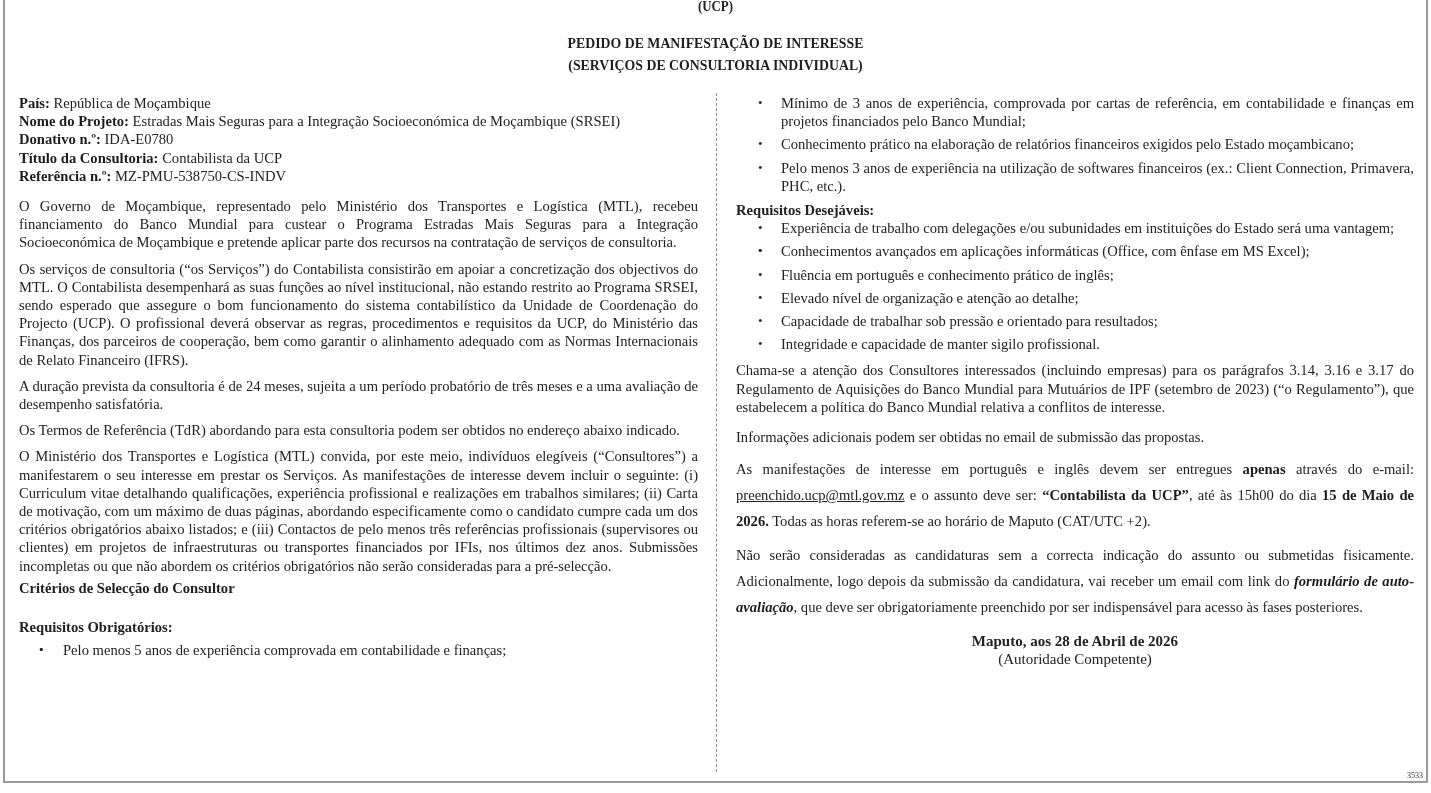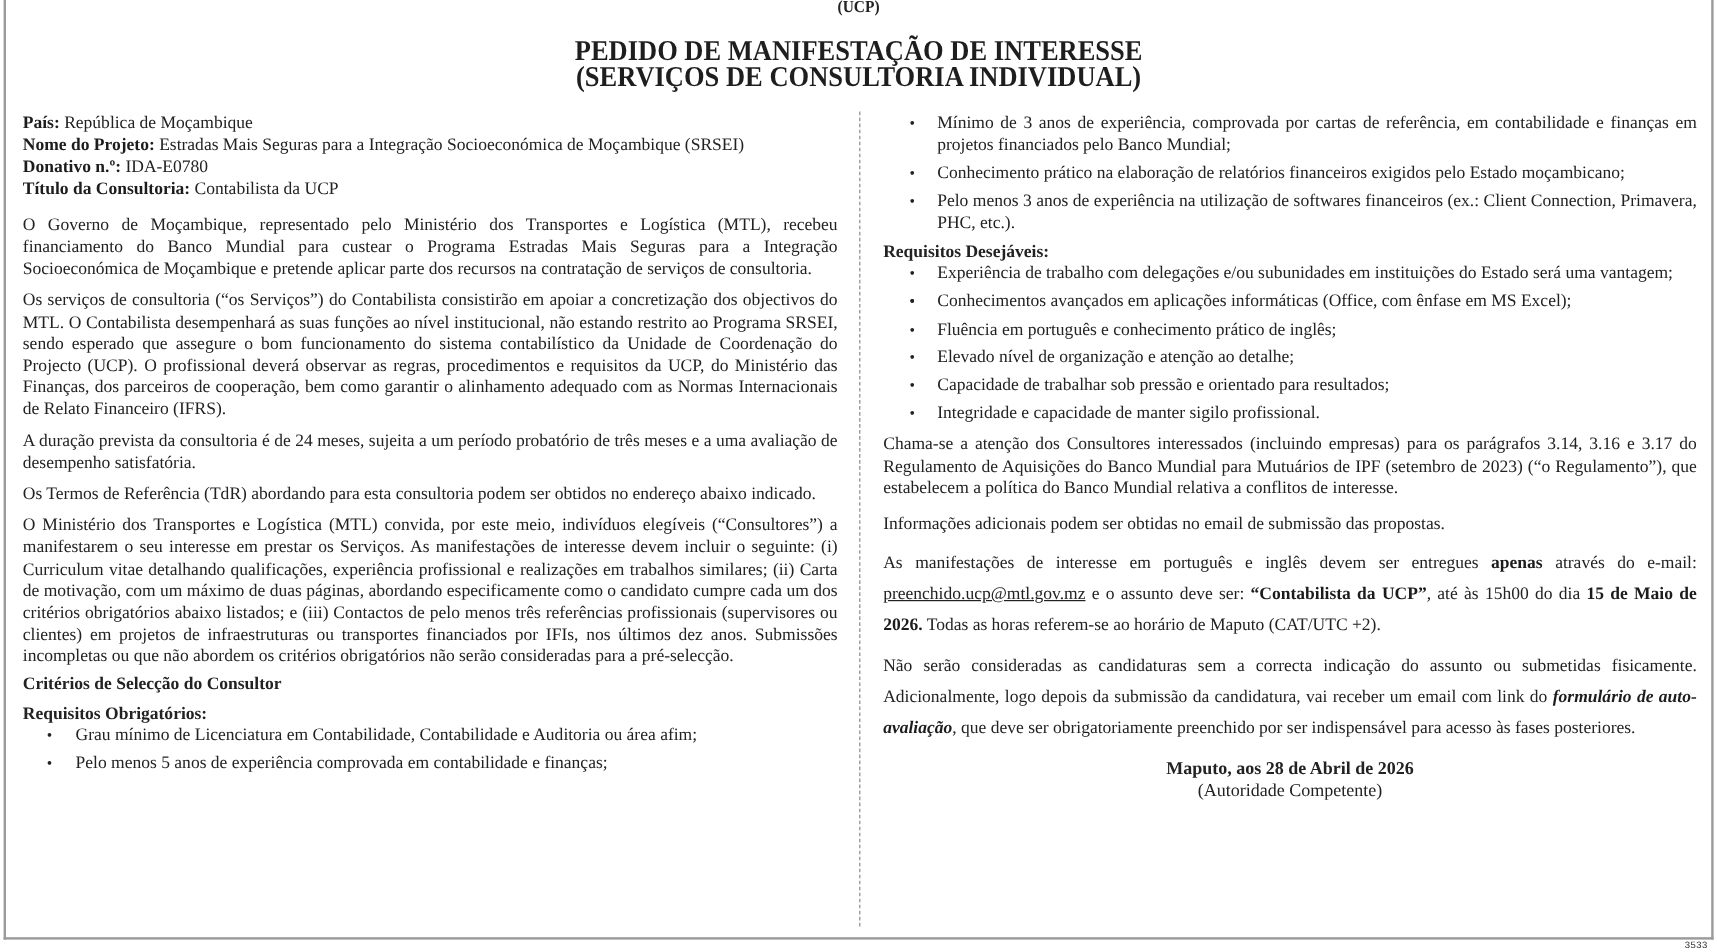--- a/index.html
+++ b/index.html
@@ -17,21 +17,21 @@
     border-right: 2px solid #9a9a9a;
     border-bottom: 2px solid #9a9a9a;
   }
   .ucp-top {
     position: absolute; top: -1px; left: 0; width: 1431px;
     text-align: center; font-weight: bold; font-size: 14px;
     transform: scaleX(0.92);
   }
   .title-block {
     position: absolute; top: 32px; left: 0; width: 1431px;
-    text-align: center; font-weight: bold; font-size: 24px; line-height: 22px;
+    text-align: center; font-weight: bold; font-size: 15px; line-height: 22px;
     color: #1e1e1e;
   }
   .title-block div { transform: scaleX(0.92); }
   .divider {
     position: absolute; left: 716px; top: 93px; height: 679px;
     border-left: 1px dashed #8a8a8a;
   }
   .col {
     position: absolute; top: 94px;
     font-size: 14.6px; line-height: 18.2px;
@@ -51,22 +51,22 @@
     position: absolute; left: 20px; top: 0; font-size: 13px;
   }
   .col-right ul.bul li { padding-left: 45px; }
   .col-right ul.bul li .dot { left: 22px; }
   .email { text-decoration: underline; }
   .loose { line-height: 26px; }
   .center-line { text-align: center; display: block; }
   .sig-date { font-weight: bold; font-size: 15px; margin-top: 12px; }
   .sig-auth { font-size: 15px; margin-top: 0; }
   .page-num {
-    position: absolute; right: 8px; bottom: 0;
-    font-family: Liberation Mono, monospace; font-size: 8px; color: #333; margin-top: 25px;
+    position: absolute; right: 8px; bottom: 13px;
+    font-family: Liberation Serif, serif; font-size: 8px; color: #333; margin-top: 25px;
   }
 </style>
 </head>
 <body>
 
 <div class="frame"></div>
 
 <div class="ucp-top">(UCP)</div>
 
 <div class="title-block">
@@ -75,32 +75,33 @@
 </div>
 
 <div class="divider"></div>
 
 <div class="col col-left">
   <div style="text-align:left; margin-bottom:12px;">
     <span class="meta-line"><b>País:</b><span> República de Moçambique</span></span>
     <span class="meta-line"><b>Nome do Projeto:</b><span> Estradas Mais Seguras para a Integração Socioeconómica de Moçambique (SRSEI)</span></span>
     <span class="meta-line"><b>Donativo n.º:</b><span> IDA-E0780</span></span>
     <span class="meta-line"><b>Título da Consultoria:</b><span> Contabilista da UCP</span></span>
+    <span class="meta-line"><b>Referência n.º:</b><span> MZ-PMU-538750-CS-INDV</span></span>
   </div>
 
   <p>O Governo de Moçambique, representado pelo Ministério dos Transportes e Logística (MTL), recebeu financiamento do Banco Mundial para custear o Programa Estradas Mais Seguras para a Integração Socioeconómica de Moçambique e pretende aplicar parte dos recursos na contratação de serviços de consultoria.</p>
   <p>Os serviços de consultoria (“os Serviços”) do Contabilista consistirão em apoiar a concretização dos objectivos do MTL. O Contabilista desempenhará as suas funções ao nível institucional, não estando restrito ao Programa SRSEI, sendo esperado que assegure o bom funcionamento do sistema contabilístico da Unidade de Coordenação do Projecto (UCP). O profissional deverá observar as regras, procedimentos e requisitos da UCP, do Ministério das Finanças, dos parceiros de cooperação, bem como garantir o alinhamento adequado com as Normas Internacionais de Relato Financeiro (IFRS).</p>
   <p>A duração prevista da consultoria é de 24 meses, sujeita a um período probatório de três meses e a uma avaliação de desempenho satisfatória.</p>
   <p>Os Termos de Referência (TdR) abordando para esta consultoria podem ser obtidos no endereço abaixo indicado.</p>
   <p style="margin-bottom:4px;">O Ministério dos Transportes e Logística (MTL) convida, por este meio, indivíduos elegíveis (“Consultores”) a manifestarem o seu interesse em prestar os Serviços. As manifestações de interesse devem incluir o seguinte: (i) Curriculum vitae detalhando qualificações, experiência profissional e realizações em trabalhos similares; (ii) Carta de motivação, com um máximo de duas páginas, abordando especificamente como o candidato cumpre cada um dos critérios obrigatórios abaixo listados; e (iii) Contactos de pelo menos três referências profissionais (supervisores ou clientes) em projetos de infraestruturas ou transportes financiados por IFIs, nos últimos dez anos. Submissões incompletas ou que não abordem os critérios obrigatórios não serão consideradas para a pré-selecção.</p>
 
-  <span class="h-sec" style="margin-bottom:7px;">Critérios de Selecção do Consultor</span>
+  <span class="h-sec" style="margin-bottom:21px;">Critérios de Selecção do Consultor</span>
   <span class="h-sec">Requisitos Obrigatórios:</span>
   <ul class="bul">
-    <li><span class="dot">•</span><span>Grau mínimo de Licenciatura em Contabilidade, Contabilidade e Auditoria ou área afim;</span></li>
+    <li><span class="dot">•</span></li>
     <li><span class="dot">•</span><span>Pelo menos 5 anos de experiência comprovada em contabilidade e finanças;</span></li>
   </ul>
 </div>
 
 <div class="col col-right">
   <ul class="bul" style="margin-bottom:6px;">
     <li><span class="dot">•</span><span>Mínimo de 3 anos de experiência, comprovada por cartas de referência, em contabilidade e finanças em projetos financiados pelo Banco Mundial;</span></li>
     <li><span class="dot">•</span><span>Conhecimento prático na elaboração de relatórios financeiros exigidos pelo Estado moçambicano;</span></li>
     <li><span class="dot">•</span><span>Pelo menos 3 anos de experiência na utilização de softwares financeiros (ex.: Client Connection, Primavera, PHC, etc.).</span></li>
   </ul>

